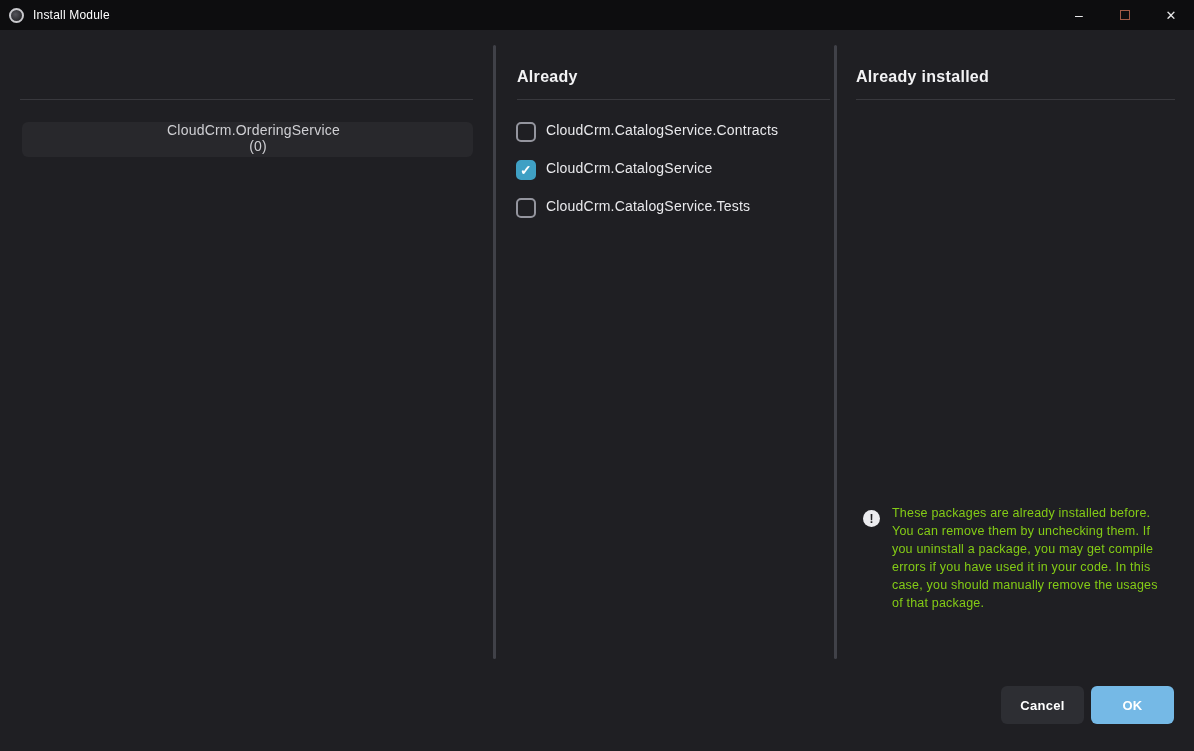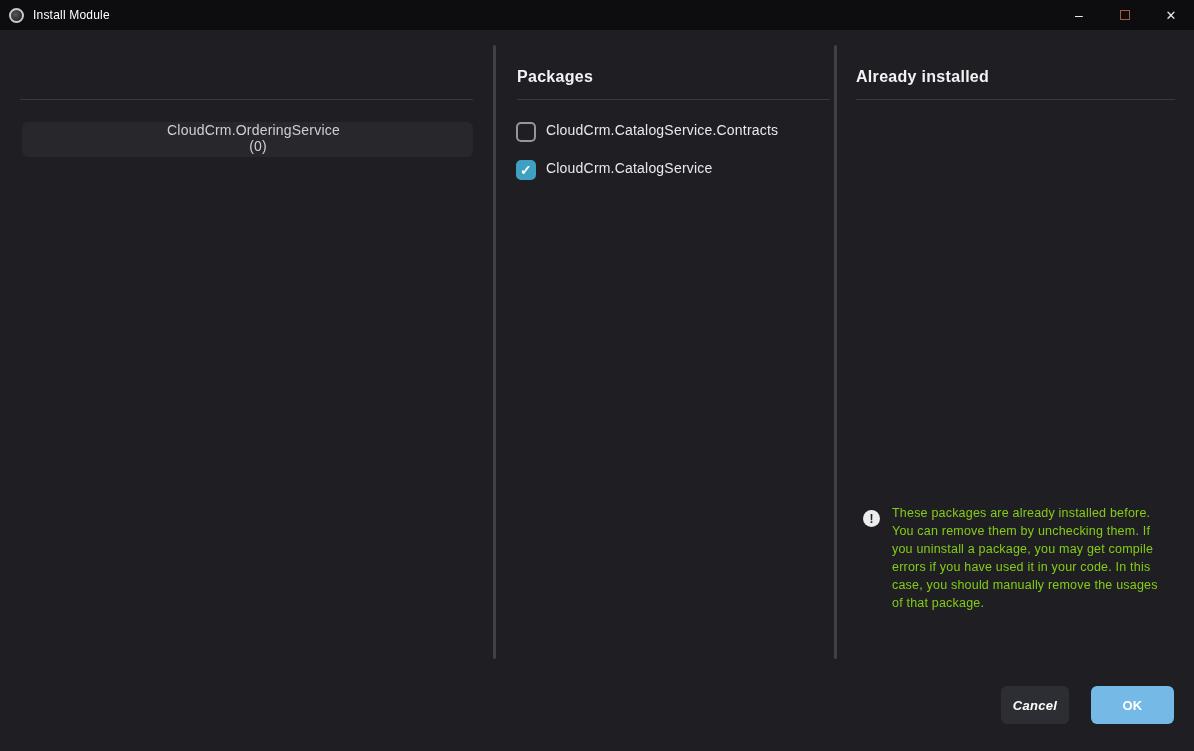--- a/index.html
+++ b/index.html
@@ -75,21 +75,21 @@
     position:absolute; left:892px; top:504px; width:272px;
     color:#84cc16; font-size:12.5px; line-height:18px;
   }
 
   
   .btn {
     position:absolute; top:686px; height:38px; border:none; border-radius:6px;
     font-family:"Liberation Sans", sans-serif; font-size:13px; font-weight:700;
     color:#ffffff; cursor:pointer; letter-spacing:.3px;
   }
-  .btn-cancel { left:1001px; width:68px; background:#2d2e33;font-style:italic; }
+  .btn-cancel { left:1001px; width:83px; background:#2d2e33; }
   .btn-ok { left:1091px; width:83px; background:#75b9e6; }
 </style>
 </head>
 <body>
 
 <div id="window">
 
   <div id="titlebar">
     <span class="app-icon"></span>
     <span class="window-title">Install Module</span>
@@ -104,30 +104,34 @@
 
   <div class="heading-divider" style="left:20px; top:99px; width:453px;"></div>
 
   <div class="module-item" style="top:122px;">
     <span>CloudCrm.OrderingService</span>
     <span class="count">(0)</span>
   </div>
 
   <div class="splitter" style="left:493px;"></div>
 
-  <div class="panel-heading" style="left:517px; top:68px;">Packages</div>
+  <div class="panel-heading" style="left:517px; top:68px;">Already</div>
   <div class="heading-divider" style="left:517px; top:99px; width:313px;"></div>
 
   <div class="pkg-row" style="top:122px;">
     <span class="checkbox"></span>
     <span class="pkg-label">CloudCrm.CatalogService.Contracts</span>
   </div>
   <div class="pkg-row" style="top:160px;">
     <span class="checkbox checked"></span>
     <span class="pkg-label">CloudCrm.CatalogService</span>
+  </div>
+  <div class="pkg-row" style="top:198px;">
+    <span class="checkbox"></span>
+    <span class="pkg-label">CloudCrm.CatalogService.Tests</span>
   </div>
 
   <div class="splitter" style="left:834px;"></div>
 
   <div class="panel-heading" style="left:856px; top:68px;">Already installed</div>
   <div class="heading-divider" style="left:856px; top:99px; width:319px;"></div>
 
   <div class="info-icon">!</div>
   <div class="note-text">These packages are already installed before. You can remove them by unchecking them. If you uninstall a package, you may get compile errors if you have used it in your code. In this case, you should manually remove the usages of that package.</div>
 

